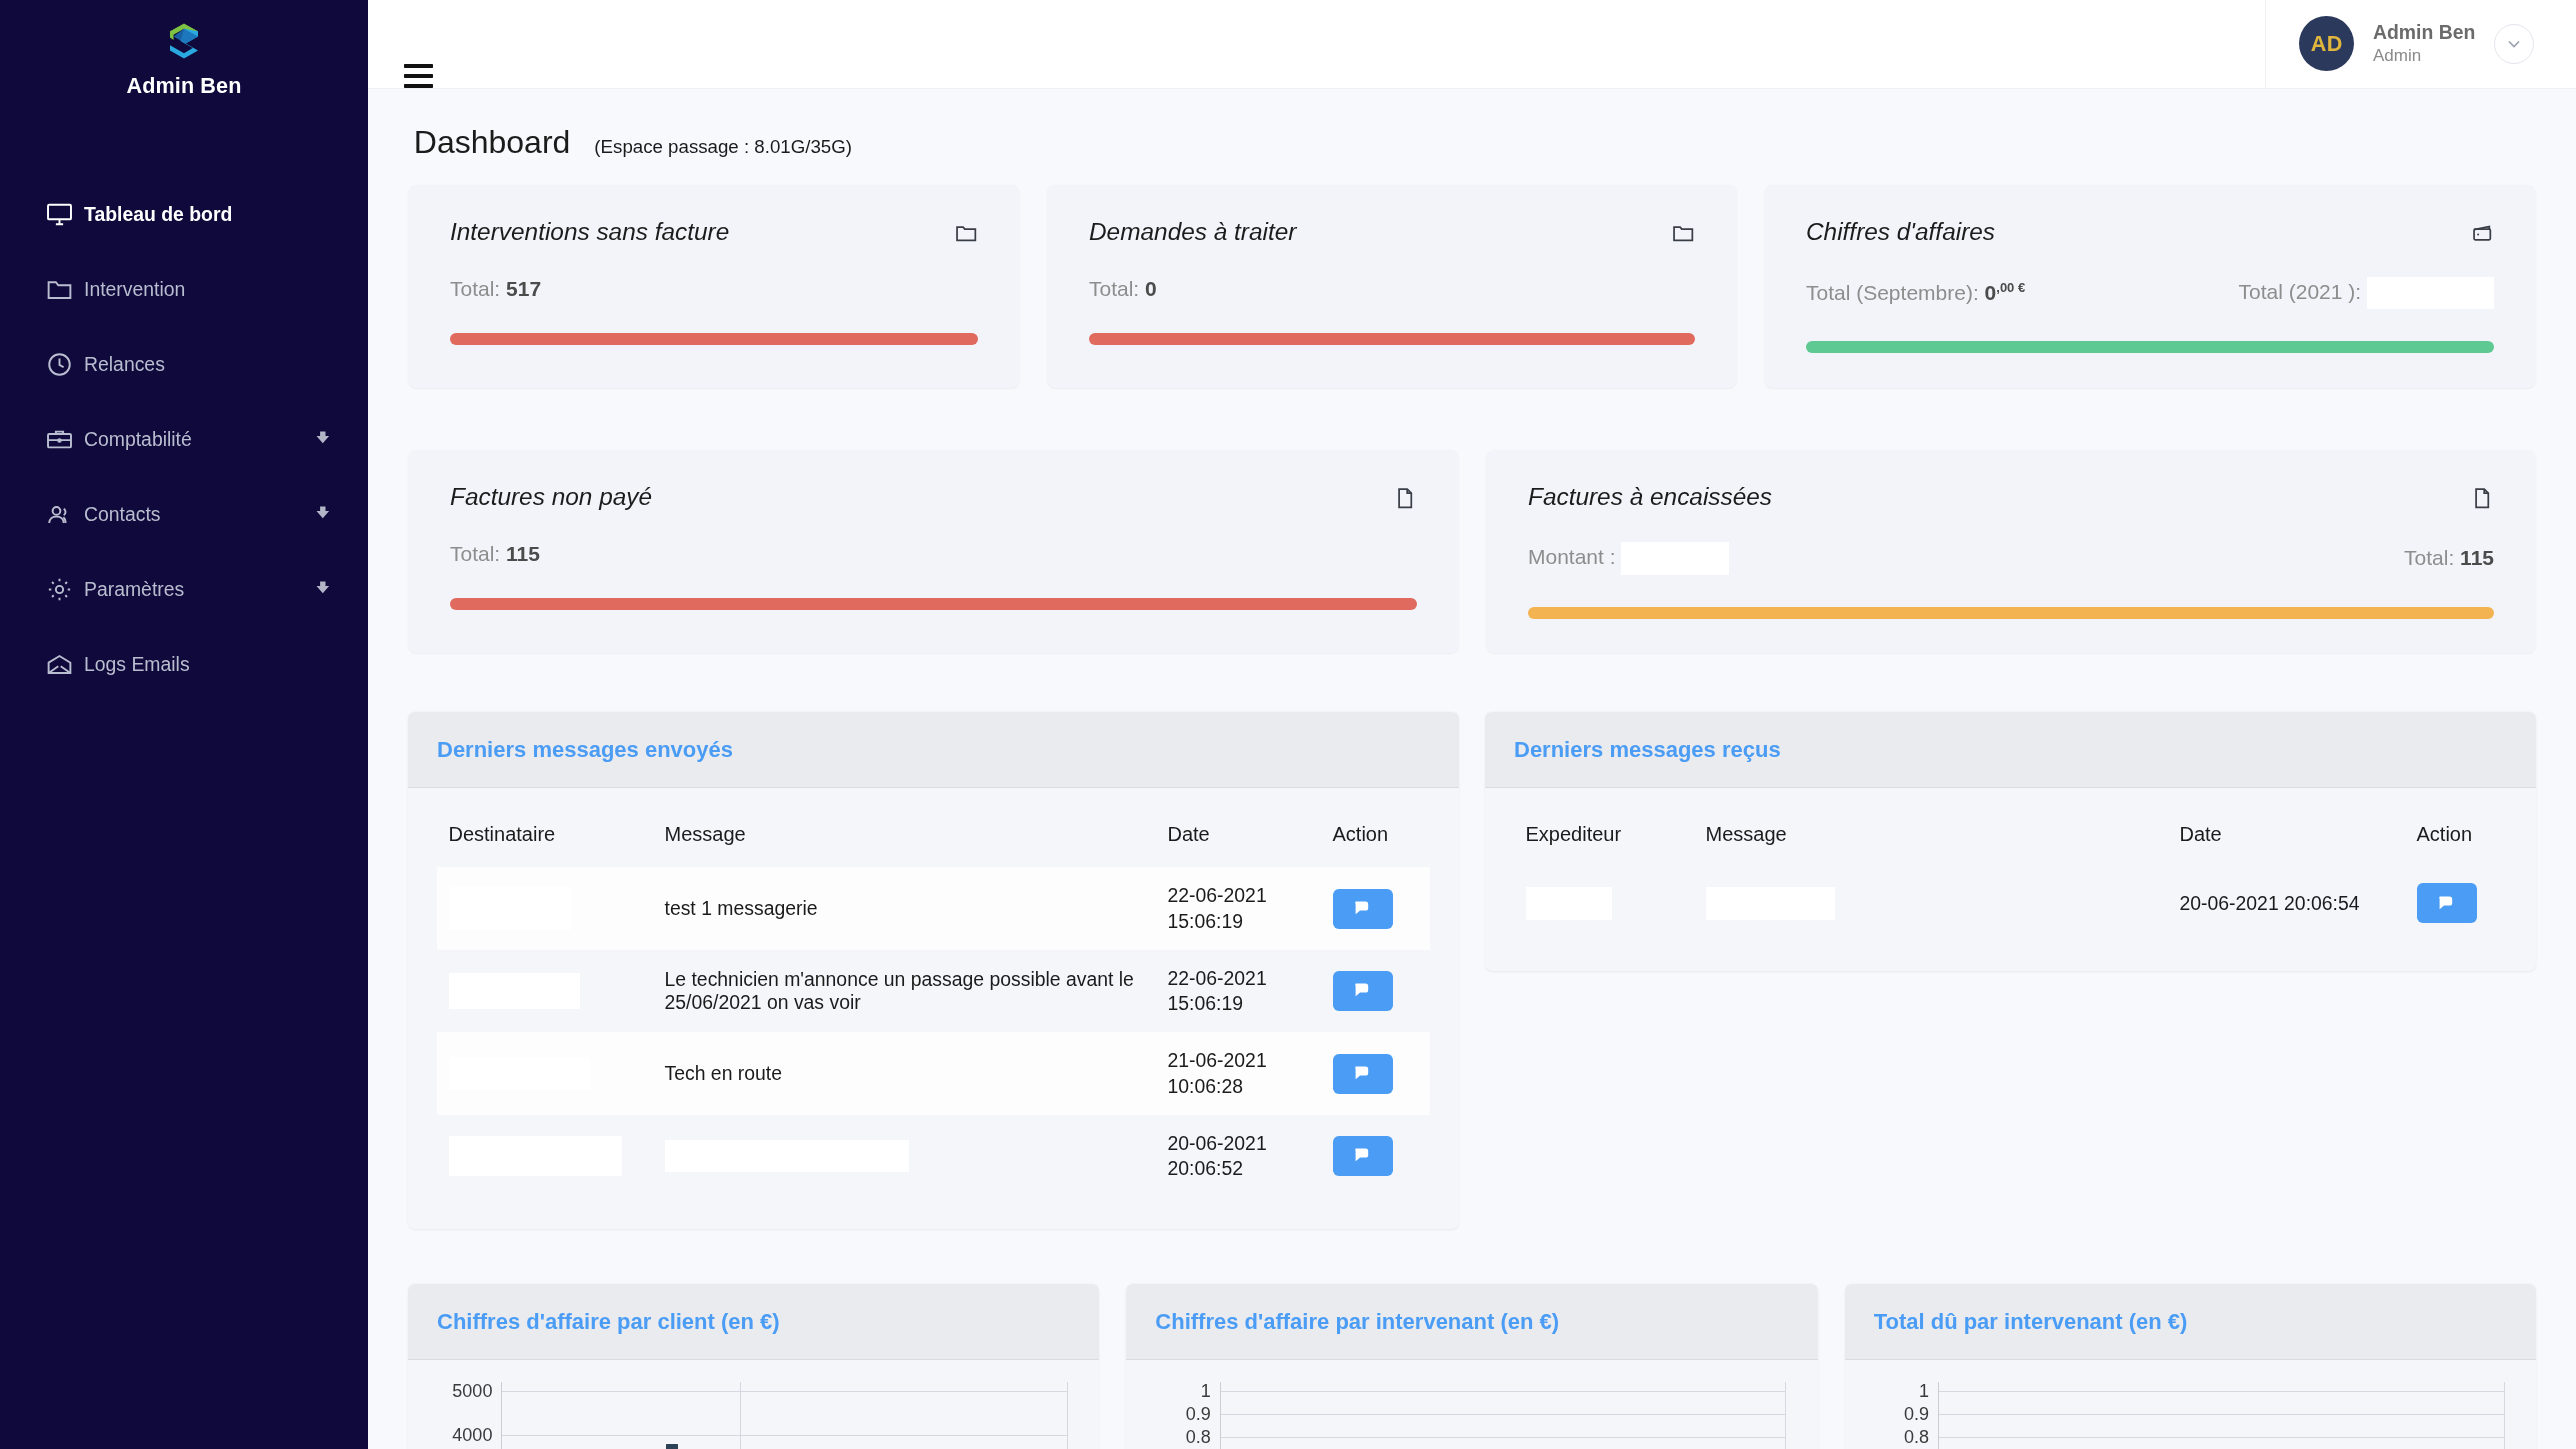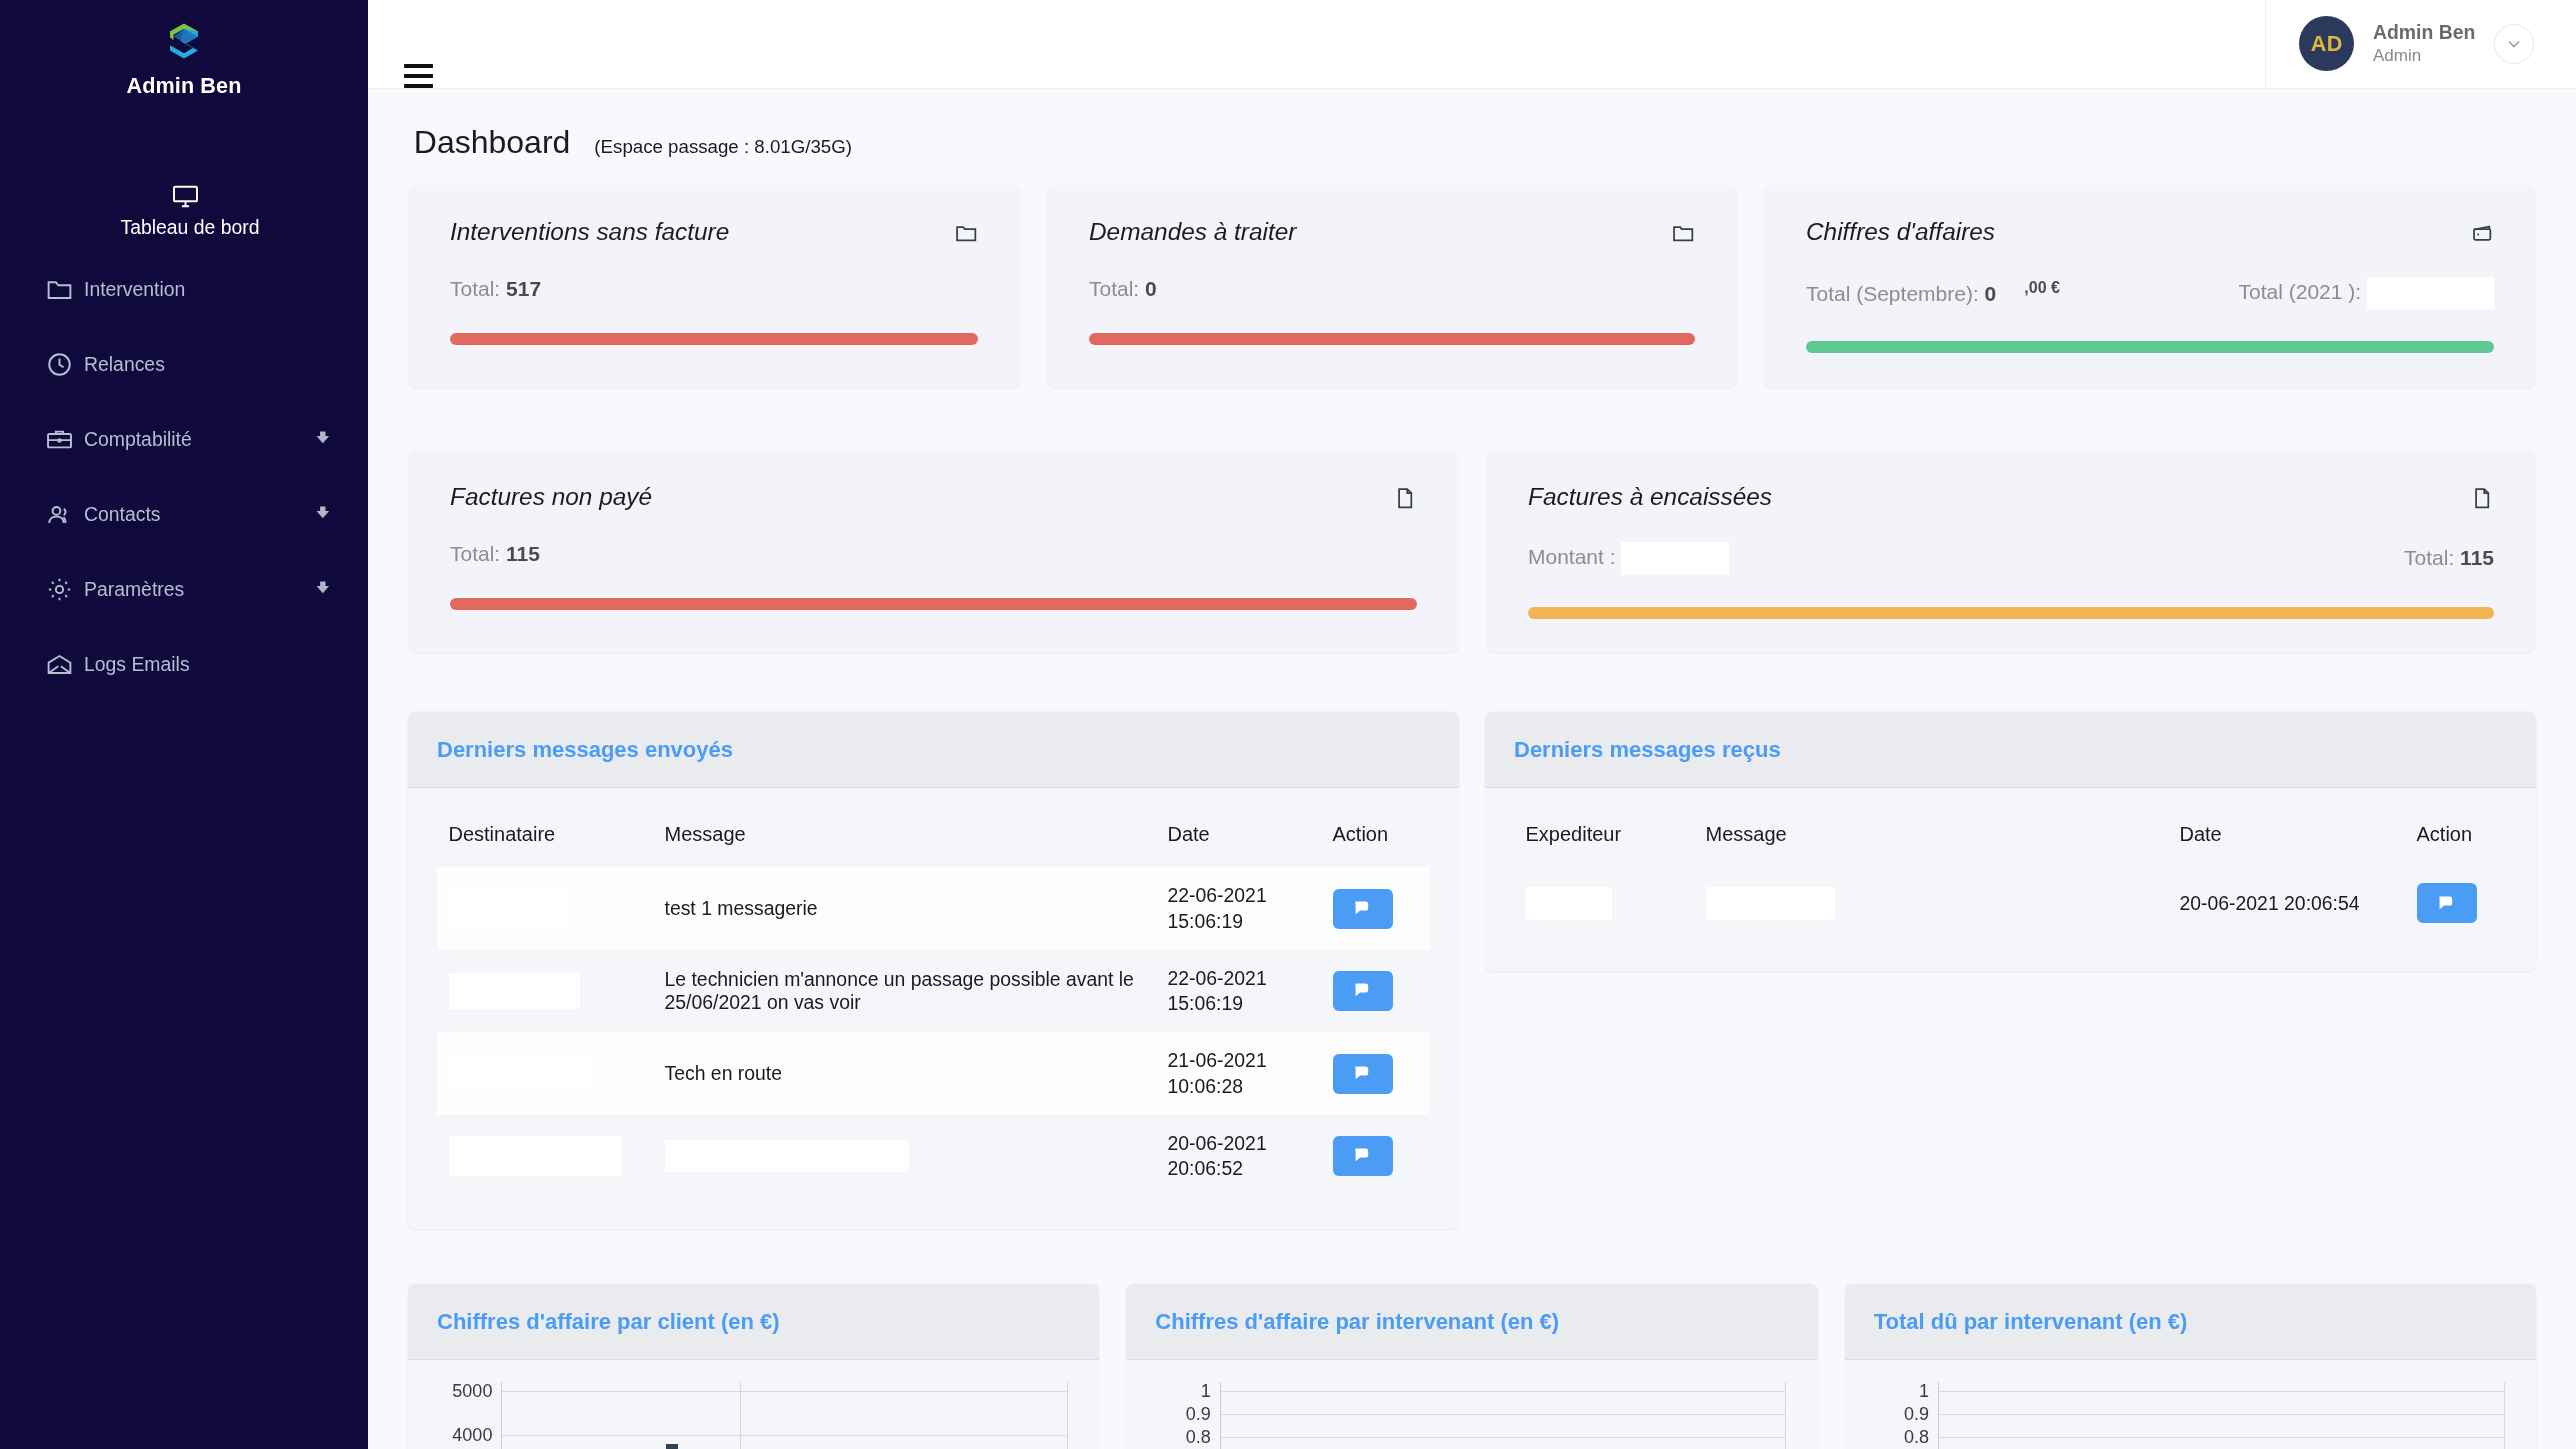--- a/index.html
+++ b/index.html
@@ -22,21 +22,21 @@
   .brand-name {
     text-align: center; color: #ffffff;
     font-size: 21.6px; font-weight: bold; letter-spacing: 0.1px;
     margin-bottom: 78px;
   }
   .nav-item {
     display: flex; align-items: center;
     height: 75px; padding-left: 45px; padding-right: 33px;
     color: #b9bdd0; font-size: 19.4px; cursor: pointer;
   }
-  .nav-item.active { color: #ffffff; font-weight: normal; flex-direction: column; }
+  .nav-item.active { color: #ffffff; font-weight: bold; }
   .nav-ico { width: 39px; flex: 0 0 39px; display: flex; align-items: center; }
   .nav-label { flex: 1; white-space: nowrap; }
   .nav-caret { width: 24.4px; flex: 0 0 24.4px; display: flex; justify-content: center; opacity: .85; }
 
   
   .main { flex: 1; height: 1449px; position: relative; background: #f7f9fc; }
   .topbar {
     height: 89px; background: #ffffff;
     display: flex; align-items: flex-end; justify-content: space-between;
     border-bottom: 0.7px solid #eef0f4;
@@ -75,21 +75,21 @@
     padding: 33px 42px 0 42px; position: relative;
     height: 203px;
     box-shadow: 0 0.7px 1.4px rgba(20,25,60,.05);
   }
   .stat-head { display: flex; align-items: flex-start; justify-content: space-between; font-style: italic; }
   .stat-title { font-size: 24.4px; color: #1c1c1c; font-weight: 400; }
   .stat-ico { opacity: .95; margin-top: 2.9px; }
   .stat-meta { display: flex; align-items: center; justify-content: space-between; margin-top: 29px; }
   .stat-total { font-size: 21px; color: #8d8d8d; }
   .stat-total b { color: #4b4b4b; font-weight: bold; }
-  .sup { font-size: 16px; vertical-align: super; color: #4b4b4b; font-weight: bold; margin-left: 28px; }
+  .sup { font-size: 13px; vertical-align: super; color: #4b4b4b; font-weight: bold; }
   .bar { height: 12.2px; border-radius: 6.5px; margin-top: 32px; }
   .bar.red { background: #e06a5e; }
   .bar.green { background: #5ec992; }
   .bar.orange { background: #f2b350; }
   .redact { background: #ffffff; display: inline-block; vertical-align: middle; }
 
   .row1 .stat-card:nth-child(1) { width: 612px; }
   .row1 .stat-card:nth-child(2) { width: 690px; }
   .row1 .stat-card:nth-child(3) { flex: 1; }
 

